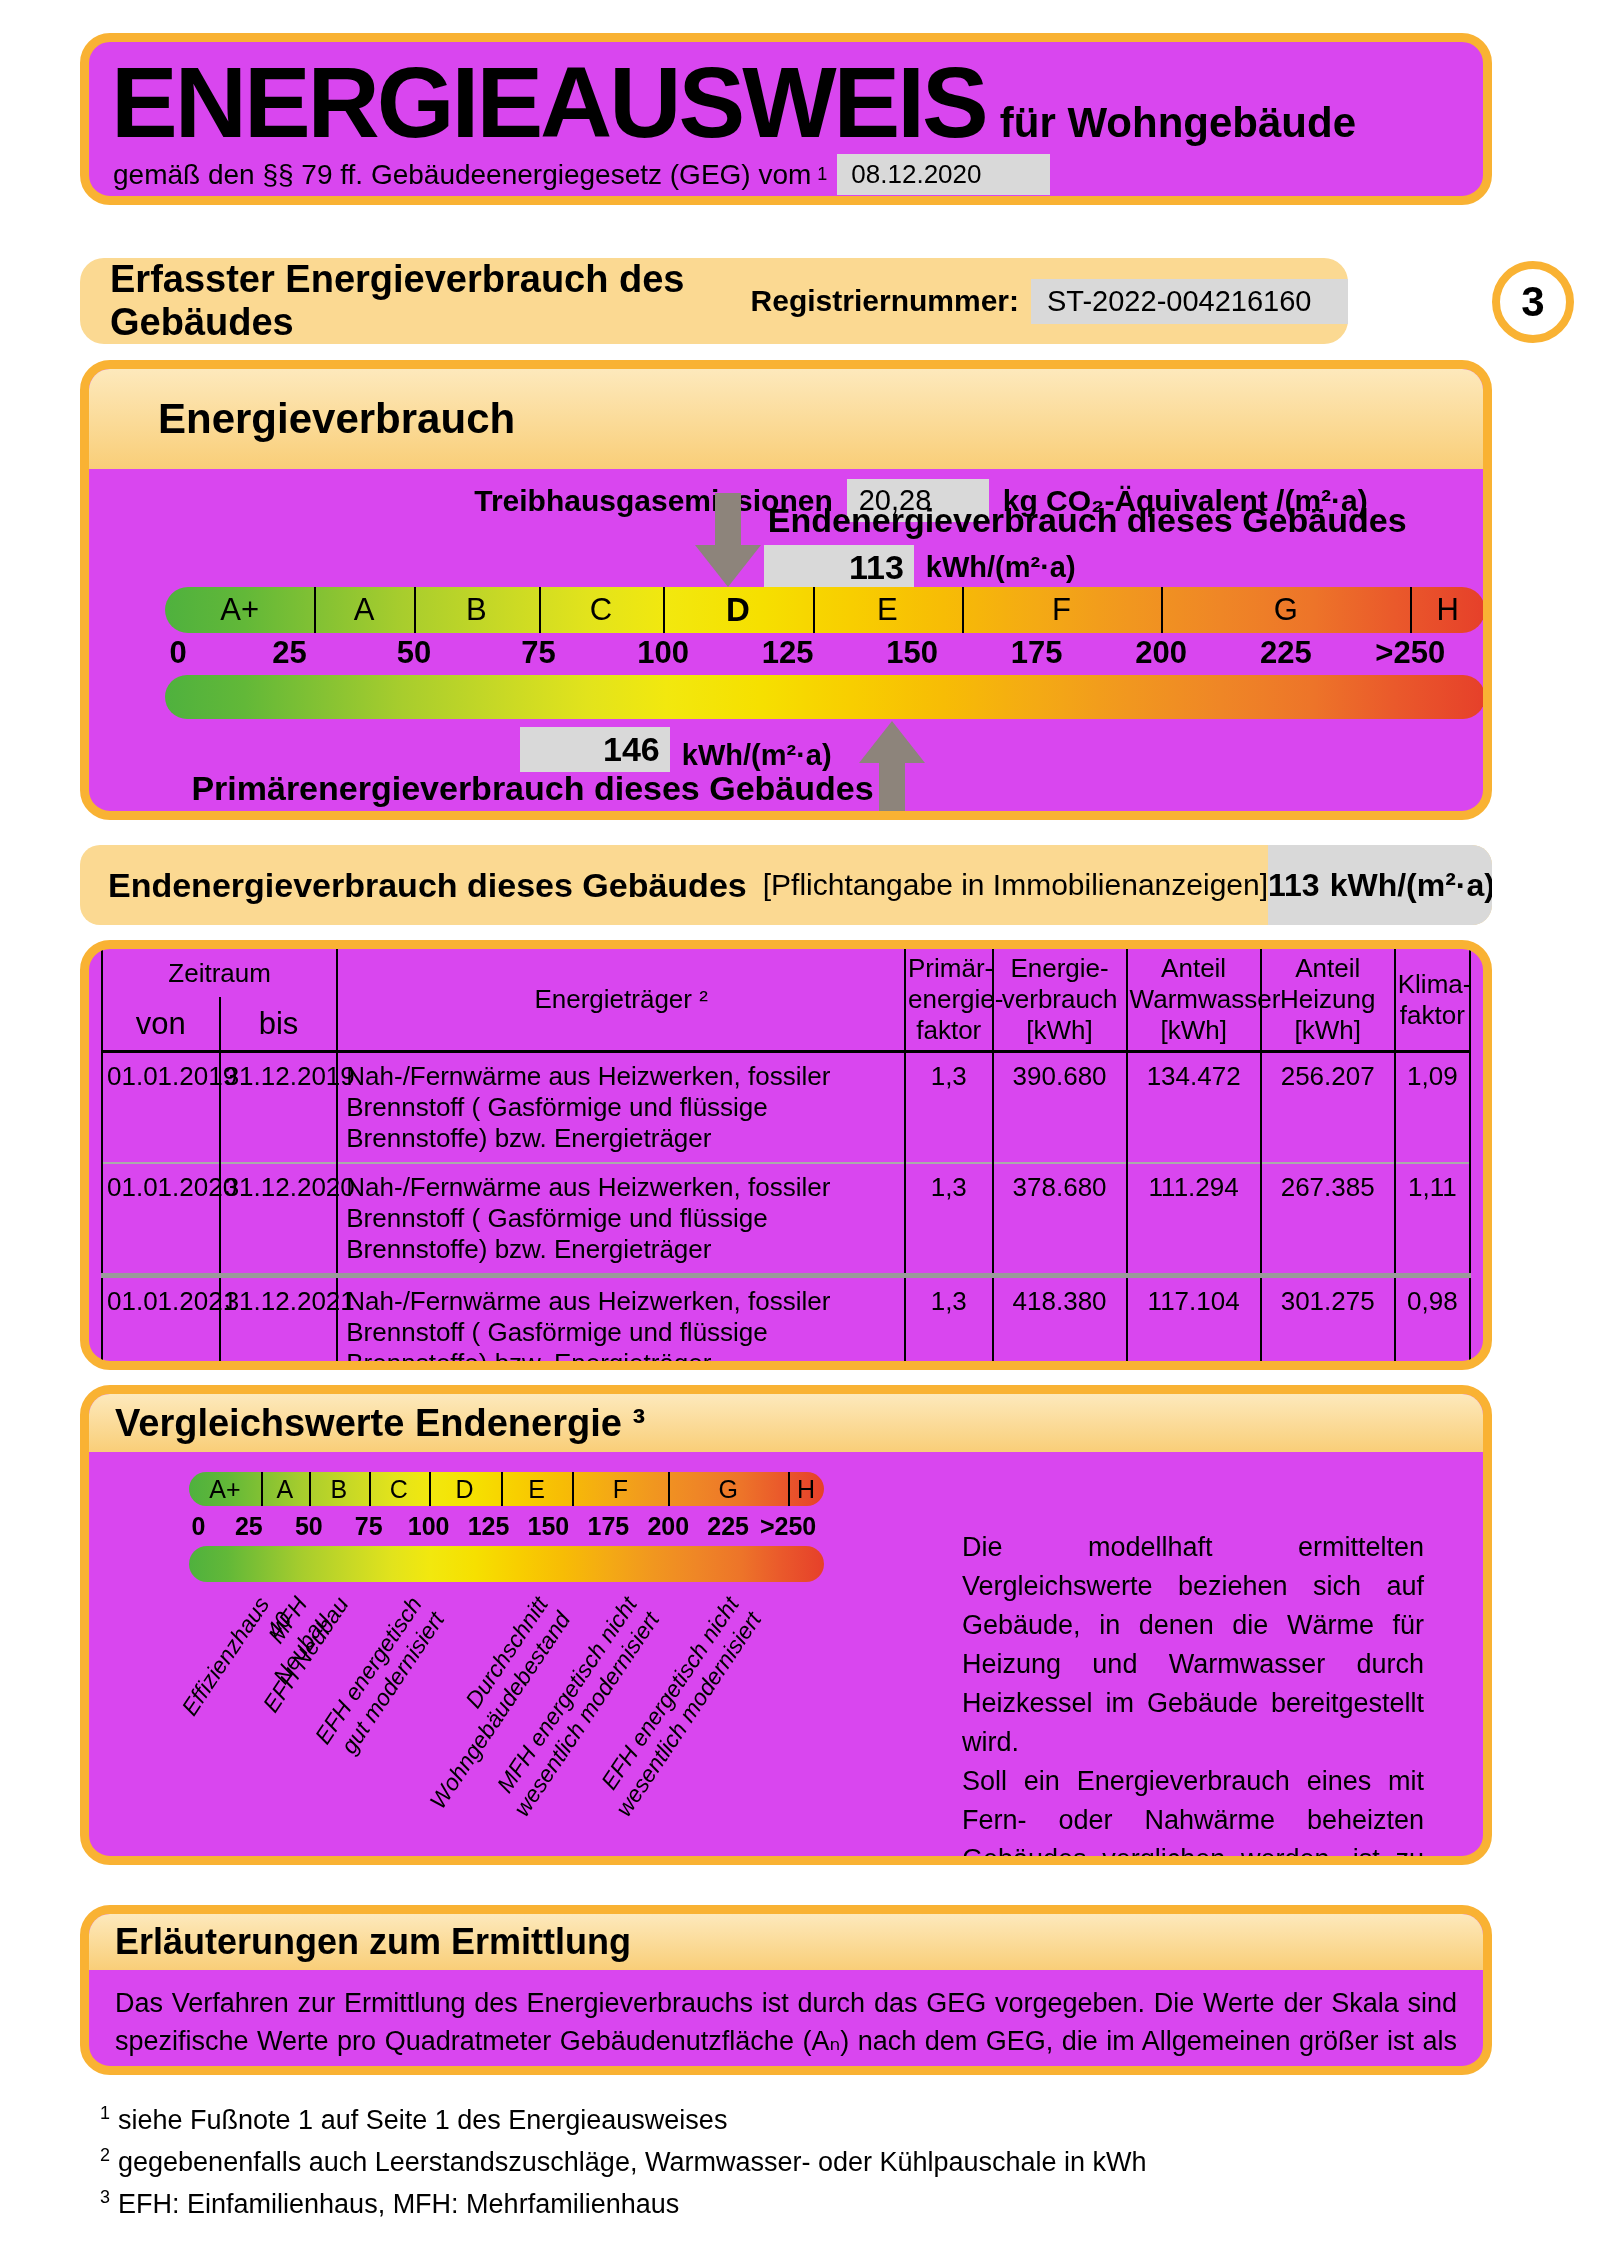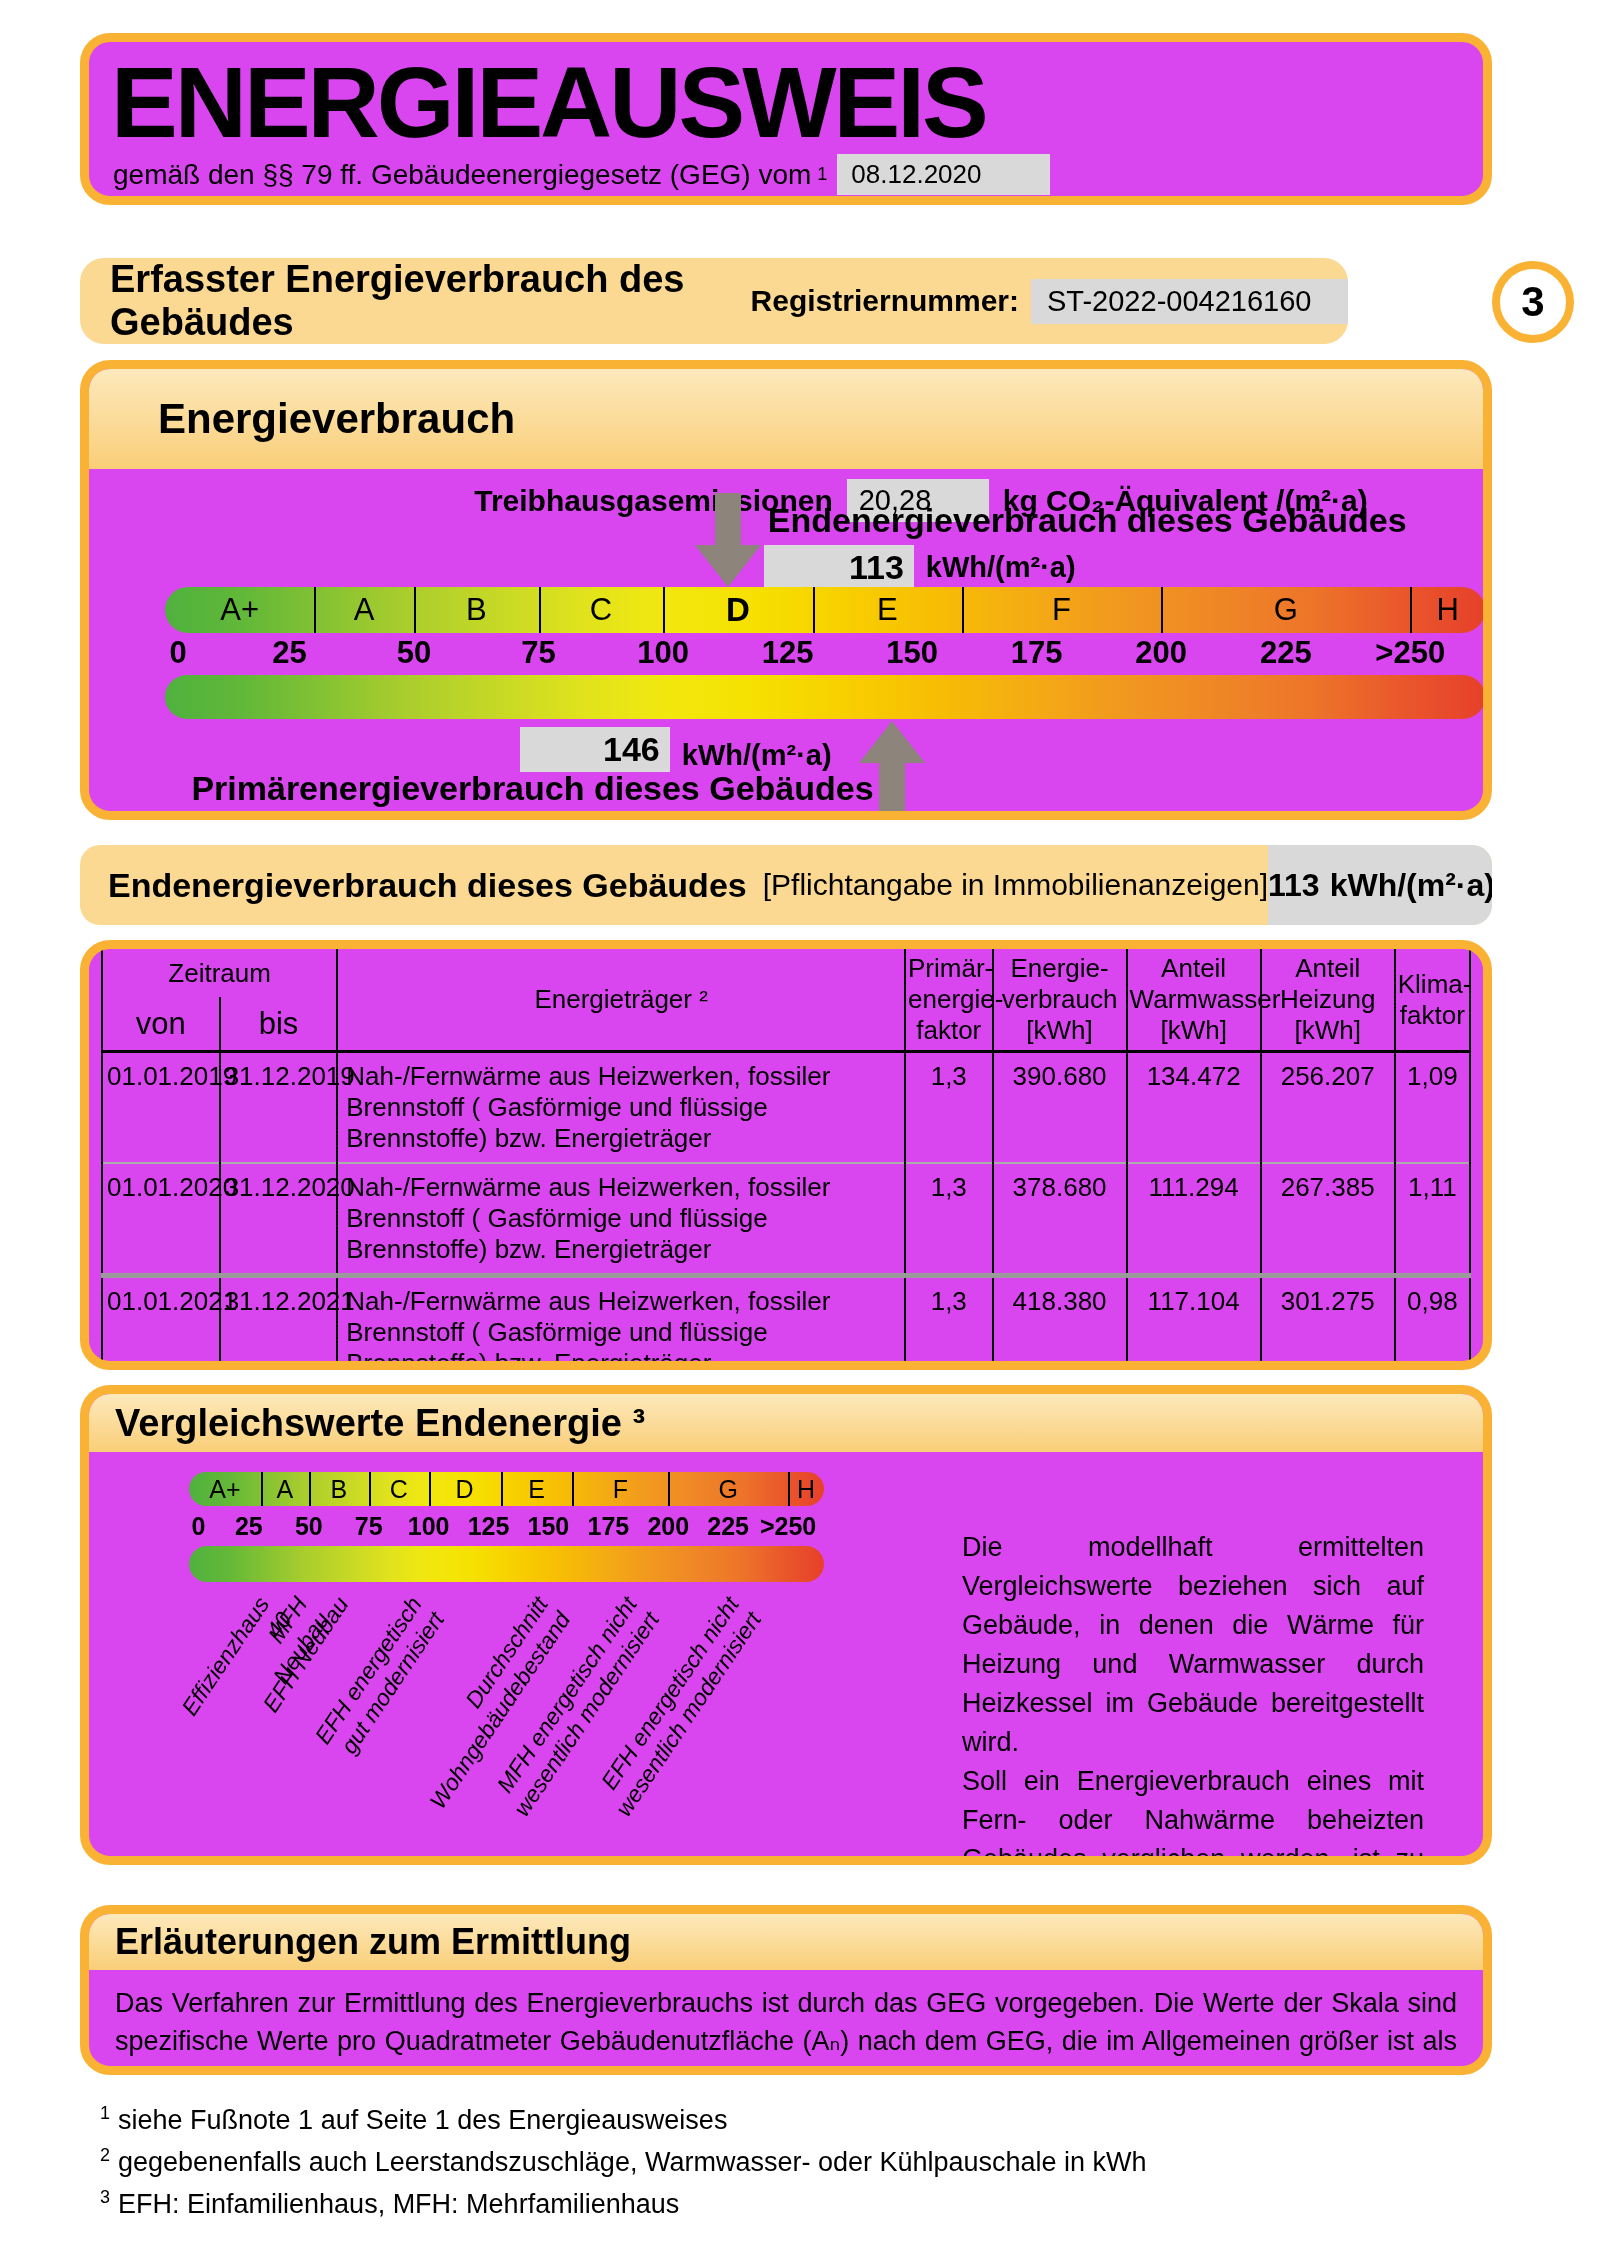--- a/index.html
+++ b/index.html
@@ -114,20 +114,21 @@
   .fn-sup{font-size:18px;vertical-align:super;margin-right:8px;}
 </style>
 </head>
 <body>
 
 <div class="page">
 
   <div class="obox hd-box">
     <div class="hd-row">
       <span class="hd-title">ENERGIEAUSWEIS</span>
+      <span class="hd-sub">für Wohngebäude</span>
     </div>
     <div class="law-row">
       <span>gemäß den §§ 79 ff. Gebäudeenergiegesetz (GEG) vom</span>
       <span class="law-sup">1</span>
       <span class="gbox date-box">08.12.2020</span>
     </div>
   </div>
 
   <div class="sec-bar">
     <span class="sec-title">Erfasster Energieverbrauch des Gebäudes</span>

